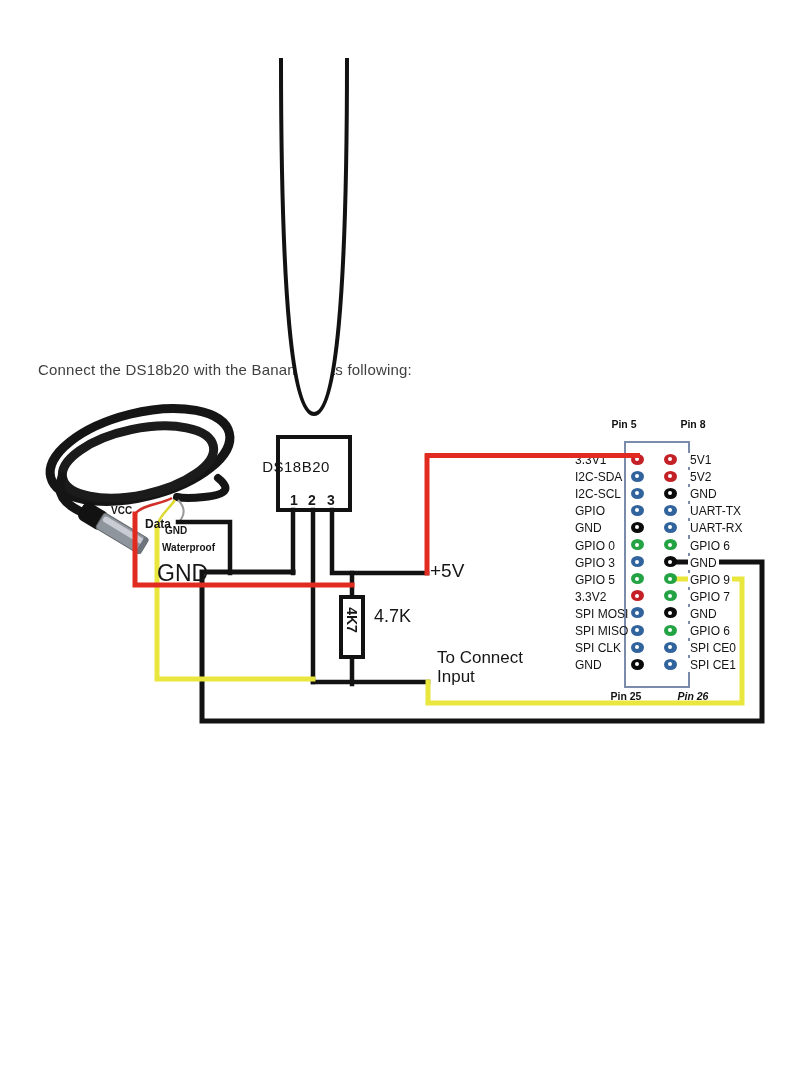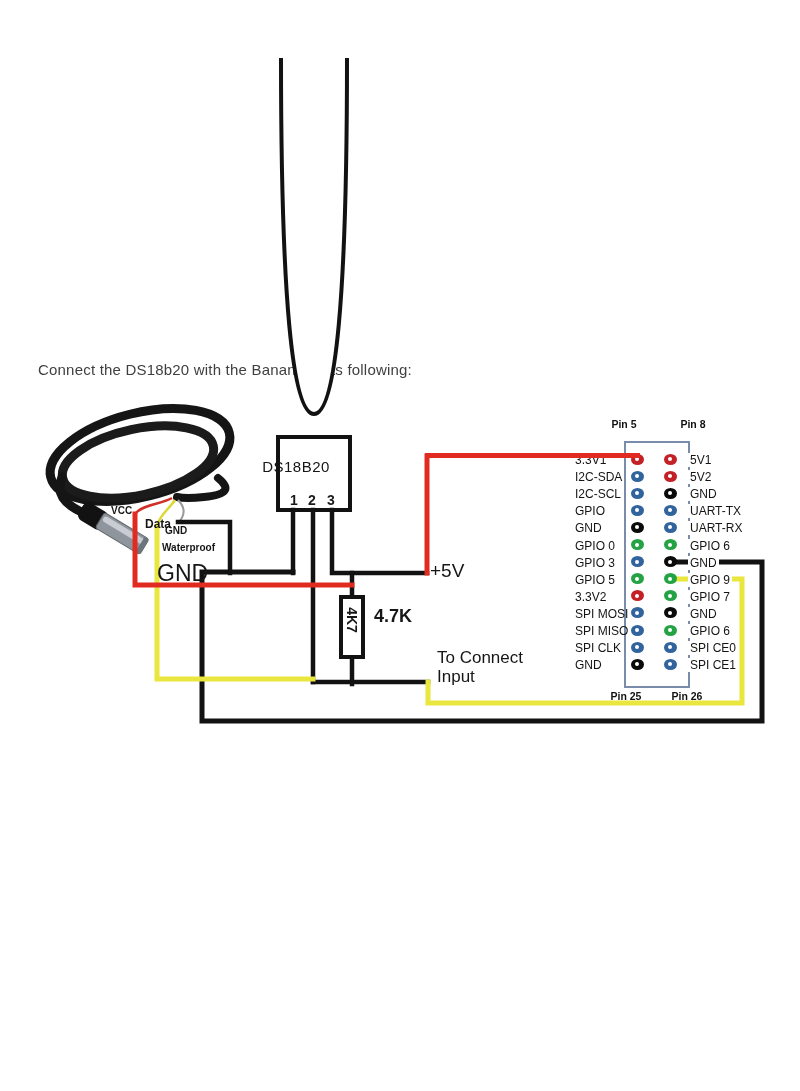--- a/index.html
+++ b/index.html
@@ -12,30 +12,30 @@
   .lbl{position:absolute;color:#161616;}
   #ds-name{left:260px;top:458px;width:72px;text-align:center;font-size:15px;font-weight:normal;letter-spacing:.5px;}
   .pin-num{position:absolute;top:492px;width:12px;text-align:center;font-size:14px;font-weight:bold;}
   #pin-num-1{left:288px;} #pin-num-2{left:306px;} #pin-num-3{left:325px;}
   #lbl-vcc{left:111px;top:505px;font-size:10px;font-weight:bold;}
   #lbl-data{left:138px;top:517px;font-size:12px;font-weight:bold;margin-left:7px;}
   #lbl-gnd-small{left:165px;top:525px;font-size:10px;font-weight:bold;}
   #lbl-waterproof{left:162px;top:542px;font-size:10px;font-weight:bold;}
   #lbl-gnd-big{left:157px;top:560px;font-size:23px;}
   #lbl-5v{left:430px;top:560px;font-size:19px;}
-  #lbl-47k{left:374px;top:606px;font-size:18px;font-weight:bold;}
+  #lbl-47k{left:374px;top:606px;font-size:18px;}
   #lbl-4k7{left:337px;top:612px;width:30px;text-align:center;font-size:14px;font-weight:bold;
            transform:rotate(90deg);transform-origin:center;}
   #lbl-digital{left:437px;top:648px;font-size:17px;line-height:19px;white-space:pre-line;}
   
   #gpio-wrap{left:560px;top:441px;width:235px;height:280px;z-index:2;}
   #gpio-box{position:absolute;left:64px;top:0;width:62px;height:243px;border:2px solid #7b8cab;background:transparent;}
   .hdr-lbl{position:absolute;width:46px;text-align:center;font-size:10.5px;font-weight:bold;color:#111;}
   #pin1-lbl{left:41px;top:-23px;} #pin2-lbl{left:110px;top:-23px;}
-  #pin25-lbl{left:43px;top:249px;} #pin26-lbl{left:104px;top:249px;}
+  #pin25-lbl{left:43px;top:249px;} #pin26-lbl{left:110px;top:249px;font-style:italic;}
   .pin-row{position:absolute;left:0;width:235px;height:0;}
   .pin-dot{position:absolute;top:-5.5px;width:13px;height:11px;border-radius:50%;}
   .pin-dot::after{content:"";position:absolute;left:4.5px;top:3.5px;width:4px;height:4px;border-radius:50%;background:#fff;}
   .pin-dot.pl{left:70.5px;} .pin-dot.pr{left:103.5px;}
   .row-lbl{position:absolute;top:-6px;font-size:12px;color:#141414;white-space:nowrap;}
   .row-lbl.l{left:15px;}
   .row-lbl.r{left:128px;background:#ffffff;padding:0 2px;}
   
   #red-top-wire{left:425px;top:453px;width:215px;height:5px;background:#e12b20;z-index:3;}
 </style>

